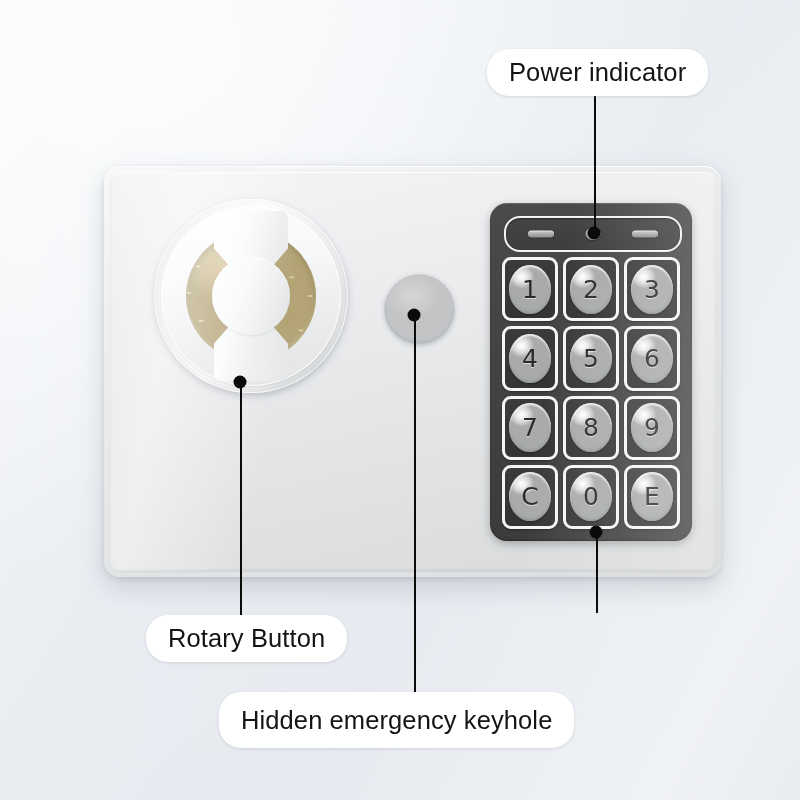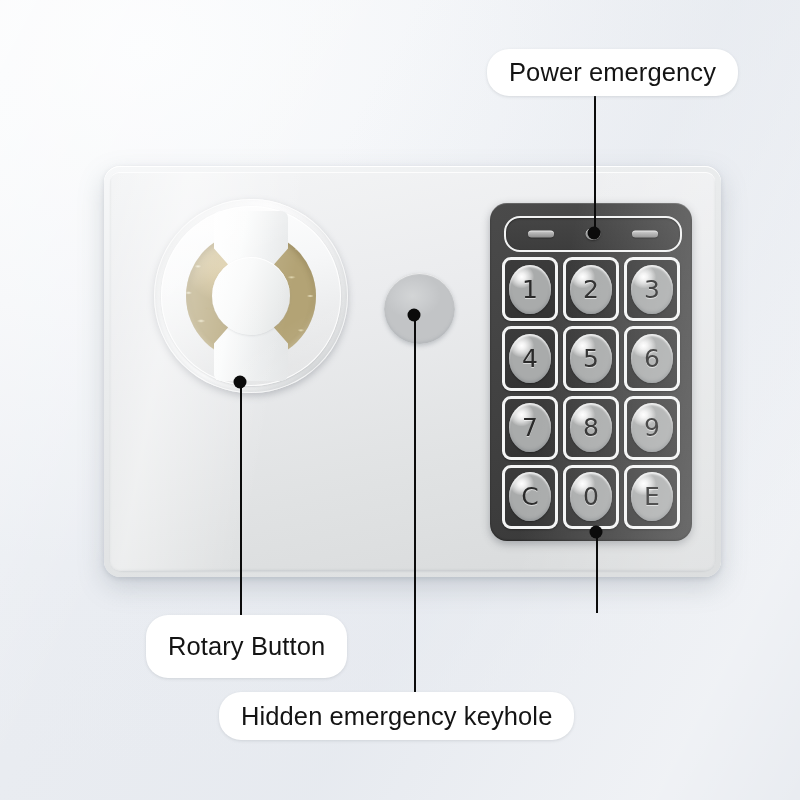--- a/index.html
+++ b/index.html
@@ -214,23 +214,23 @@
     border-radius:22px;
     color:#141414;
     font-size:25.5px;
     font-weight:400;
     letter-spacing:.1px;
     white-space:nowrap;
     display:flex;align-items:center;justify-content:center;
     box-shadow:0 1px 3px rgba(150,155,162,.30);
   }
   #label-power   {left:487px;top:49px;height:47px;padding:0 22px;}
-  #label-rotary  {left:146px;top:615px;height:47px;padding:8px 22px;}
+  #label-rotary  {left:146px;top:615px;height:47px;padding:0 22px;}
   #label-numeric {left:479px;top:613px;height:47px;padding:0 22px;}
-  #label-keyhole {left:219px;top:692px;height:48px;padding:0 22px;}
+  #label-keyhole {left:219px;top:692px;height:40px;padding:8px 22px;}
 </style>
 </head>
 <body>
 
 <div id="stage">
 
   <div class="door">
     <div class="door-rim"></div>
     <div class="door-face">
 
@@ -306,17 +306,17 @@
 
   <div class="leader" style="left:240px;top:382px;height:233px;"></div>
   <div class="dot" style="left:240px;top:382px;"></div>
 
   <div class="leader" style="left:596px;top:532px;height:81px;"></div>
   <div class="dot" style="left:596px;top:532px;"></div>
 
   <div class="leader" style="left:414px;top:315px;height:377px;"></div>
   <div class="dot" style="left:414px;top:315px;"></div>
 
-  <div class="label" id="label-power">Power emergency</div>
+  <div class="label" id="label-power">Power indicator</div>
   <div class="label" id="label-rotary">Rotary Button</div>
   <div class="label" id="label-keyhole">Hidden emergency keyhole</div>
 
 </div>
 
 </body></html>

